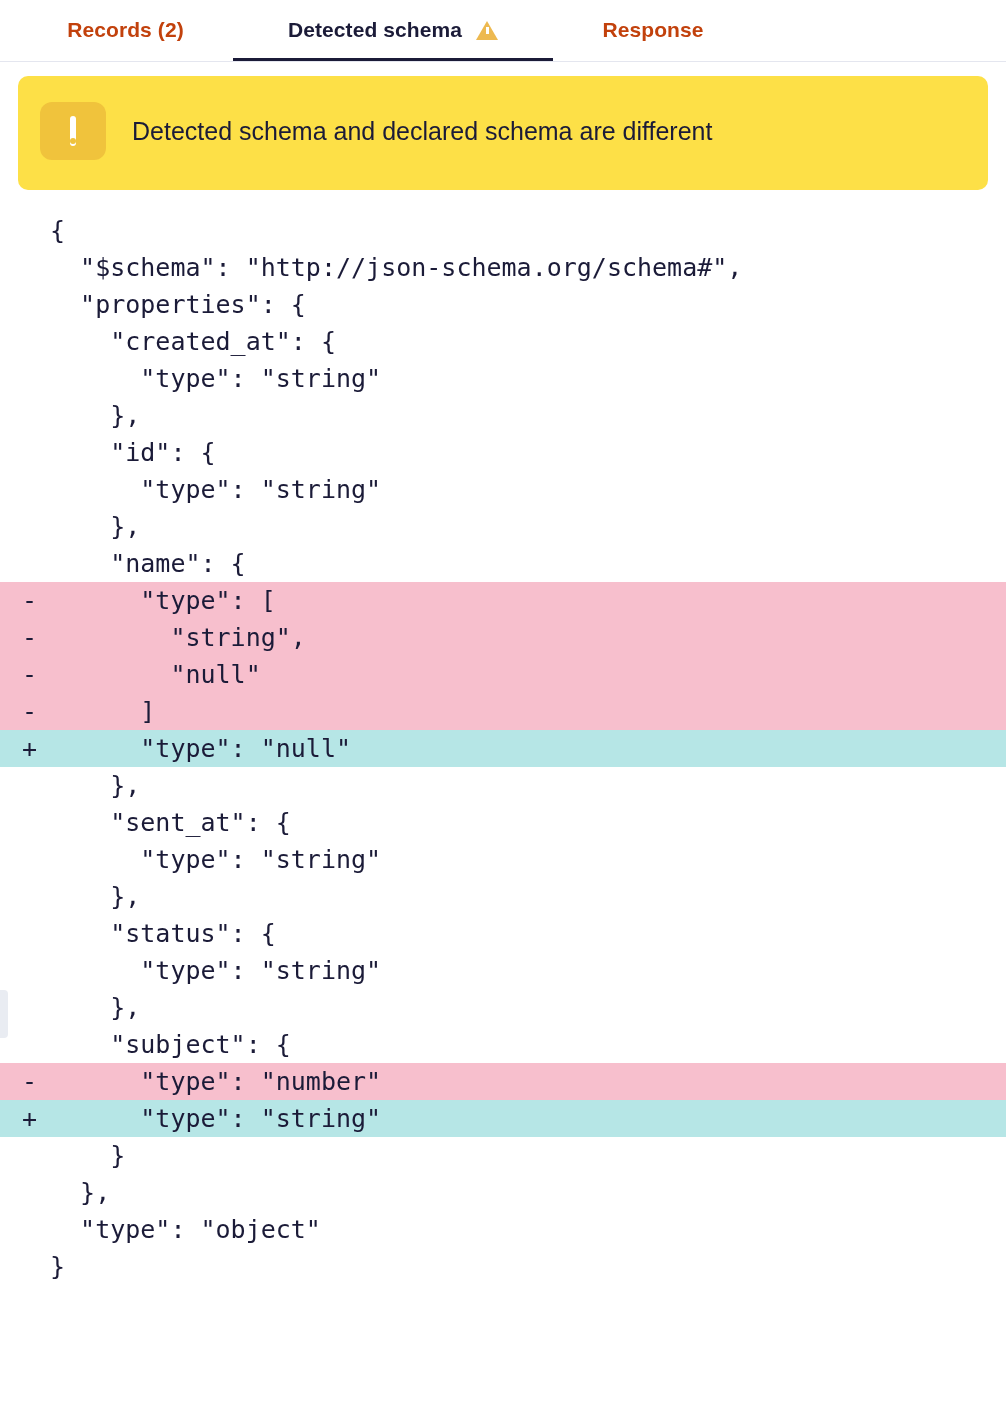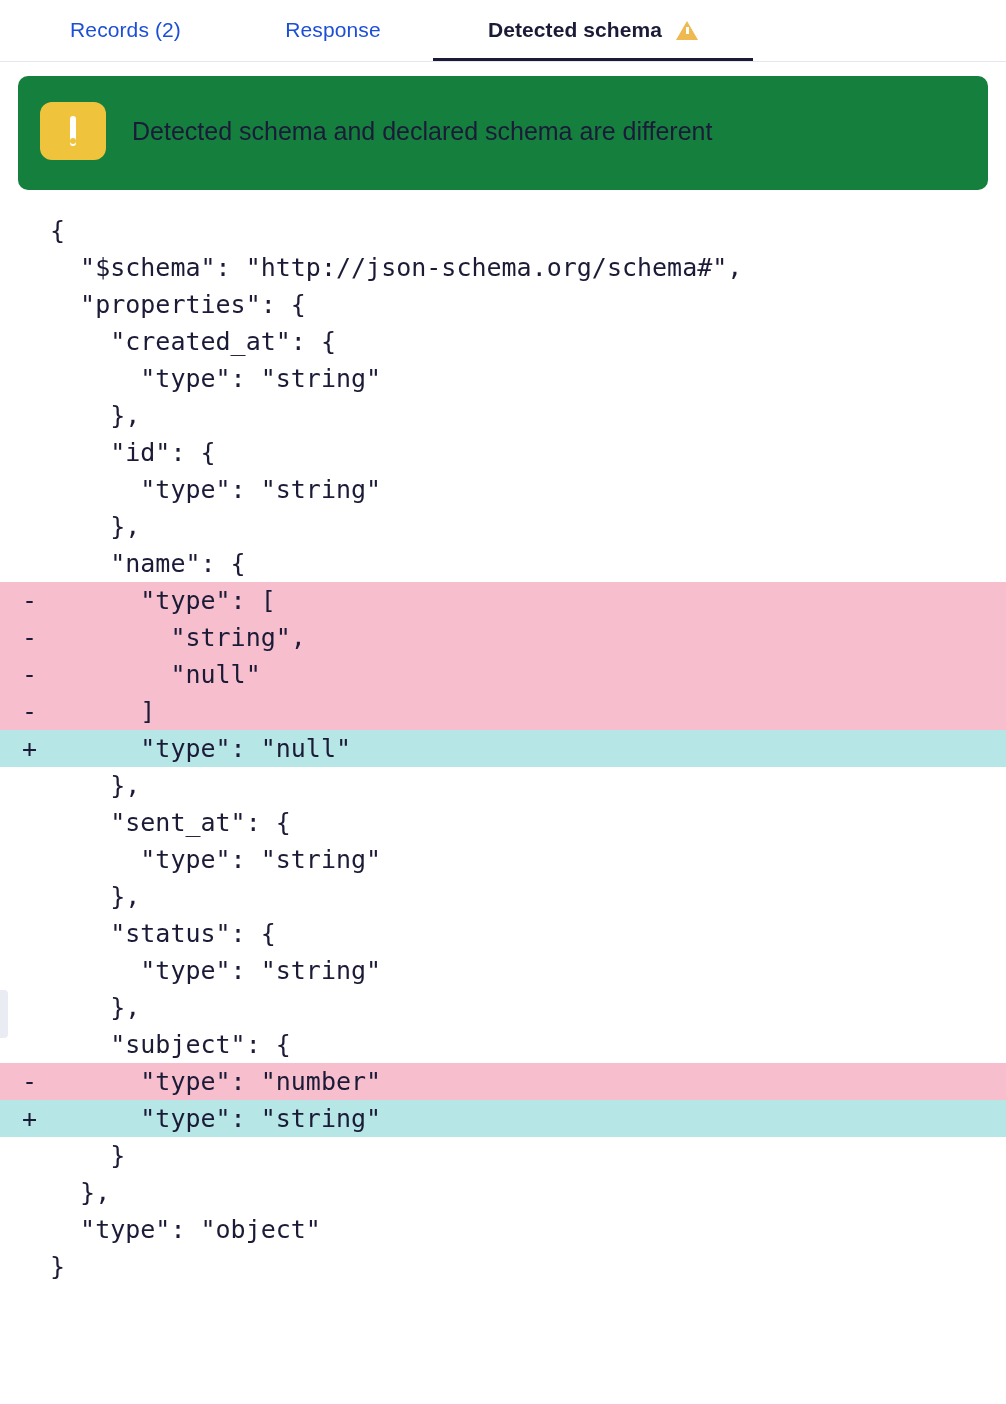--- a/index.html
+++ b/index.html
@@ -26,25 +26,26 @@
     align-items: flex-end;
     height: 62px;
     padding: 0 18px;
     border-bottom: 1px solid #e4e6ef;
   }
   .tab {
     flex: 0 0 auto;
     text-align: center;
     padding: 10px 0 16px 0;
     font-size: 21px;
-    color: #1d4ed8;
+    color: #c2410c;
     border-bottom: 3px solid transparent;
     cursor: pointer;
     user-select: none;
     letter-spacing: 0.1px;
+    font-weight: bold;
   }
   .tab.records { width: 215px; }
   .tab.request { width: 195px; }
   .tab.response { width: 200px; }
   .tab.detected {
     width: 320px;
     color: #1b1b38;
     font-weight: bold;
     border-bottom-color: #1b1b38;
     display: flex;
@@ -64,21 +65,21 @@
     content: "";
     position: absolute;
     left: -1.5px; top: 6px;
     width: 3px; height: 7px;
     background: #ffffff;
   }
 
   
   .alert {
     margin: 14px 18px 0 18px;
-    background: #15803d;
+    background: #fde047;
     border-radius: 10px;
     padding: 26px 22px 30px 22px;
   }
   .alert-head {
     display: flex;
     align-items: center;
     gap: 26px;
   }
   .alert-icon {
     width: 66px;
@@ -163,26 +164,26 @@
 </style>
 </head>
 <body>
 
 <div class="app">
 
   <div class="tabbar">
     <div class="tab records">
       <span>Records (2)</span>
     </div>
-    <div class="tab response">
-      <span>Response</span>
-    </div>
     <div class="tab detected">
       <span>Detected schema</span>
       <span class="warn-tri"></span>
+    </div>
+    <div class="tab response">
+      <span>Response</span>
     </div>
   </div>
 
   <div class="alert">
     <div class="alert-head">
       <div class="alert-icon">
           <span></span>
         </div>
       <div class="alert-title">Detected schema and declared schema are different</div>
     </div>

